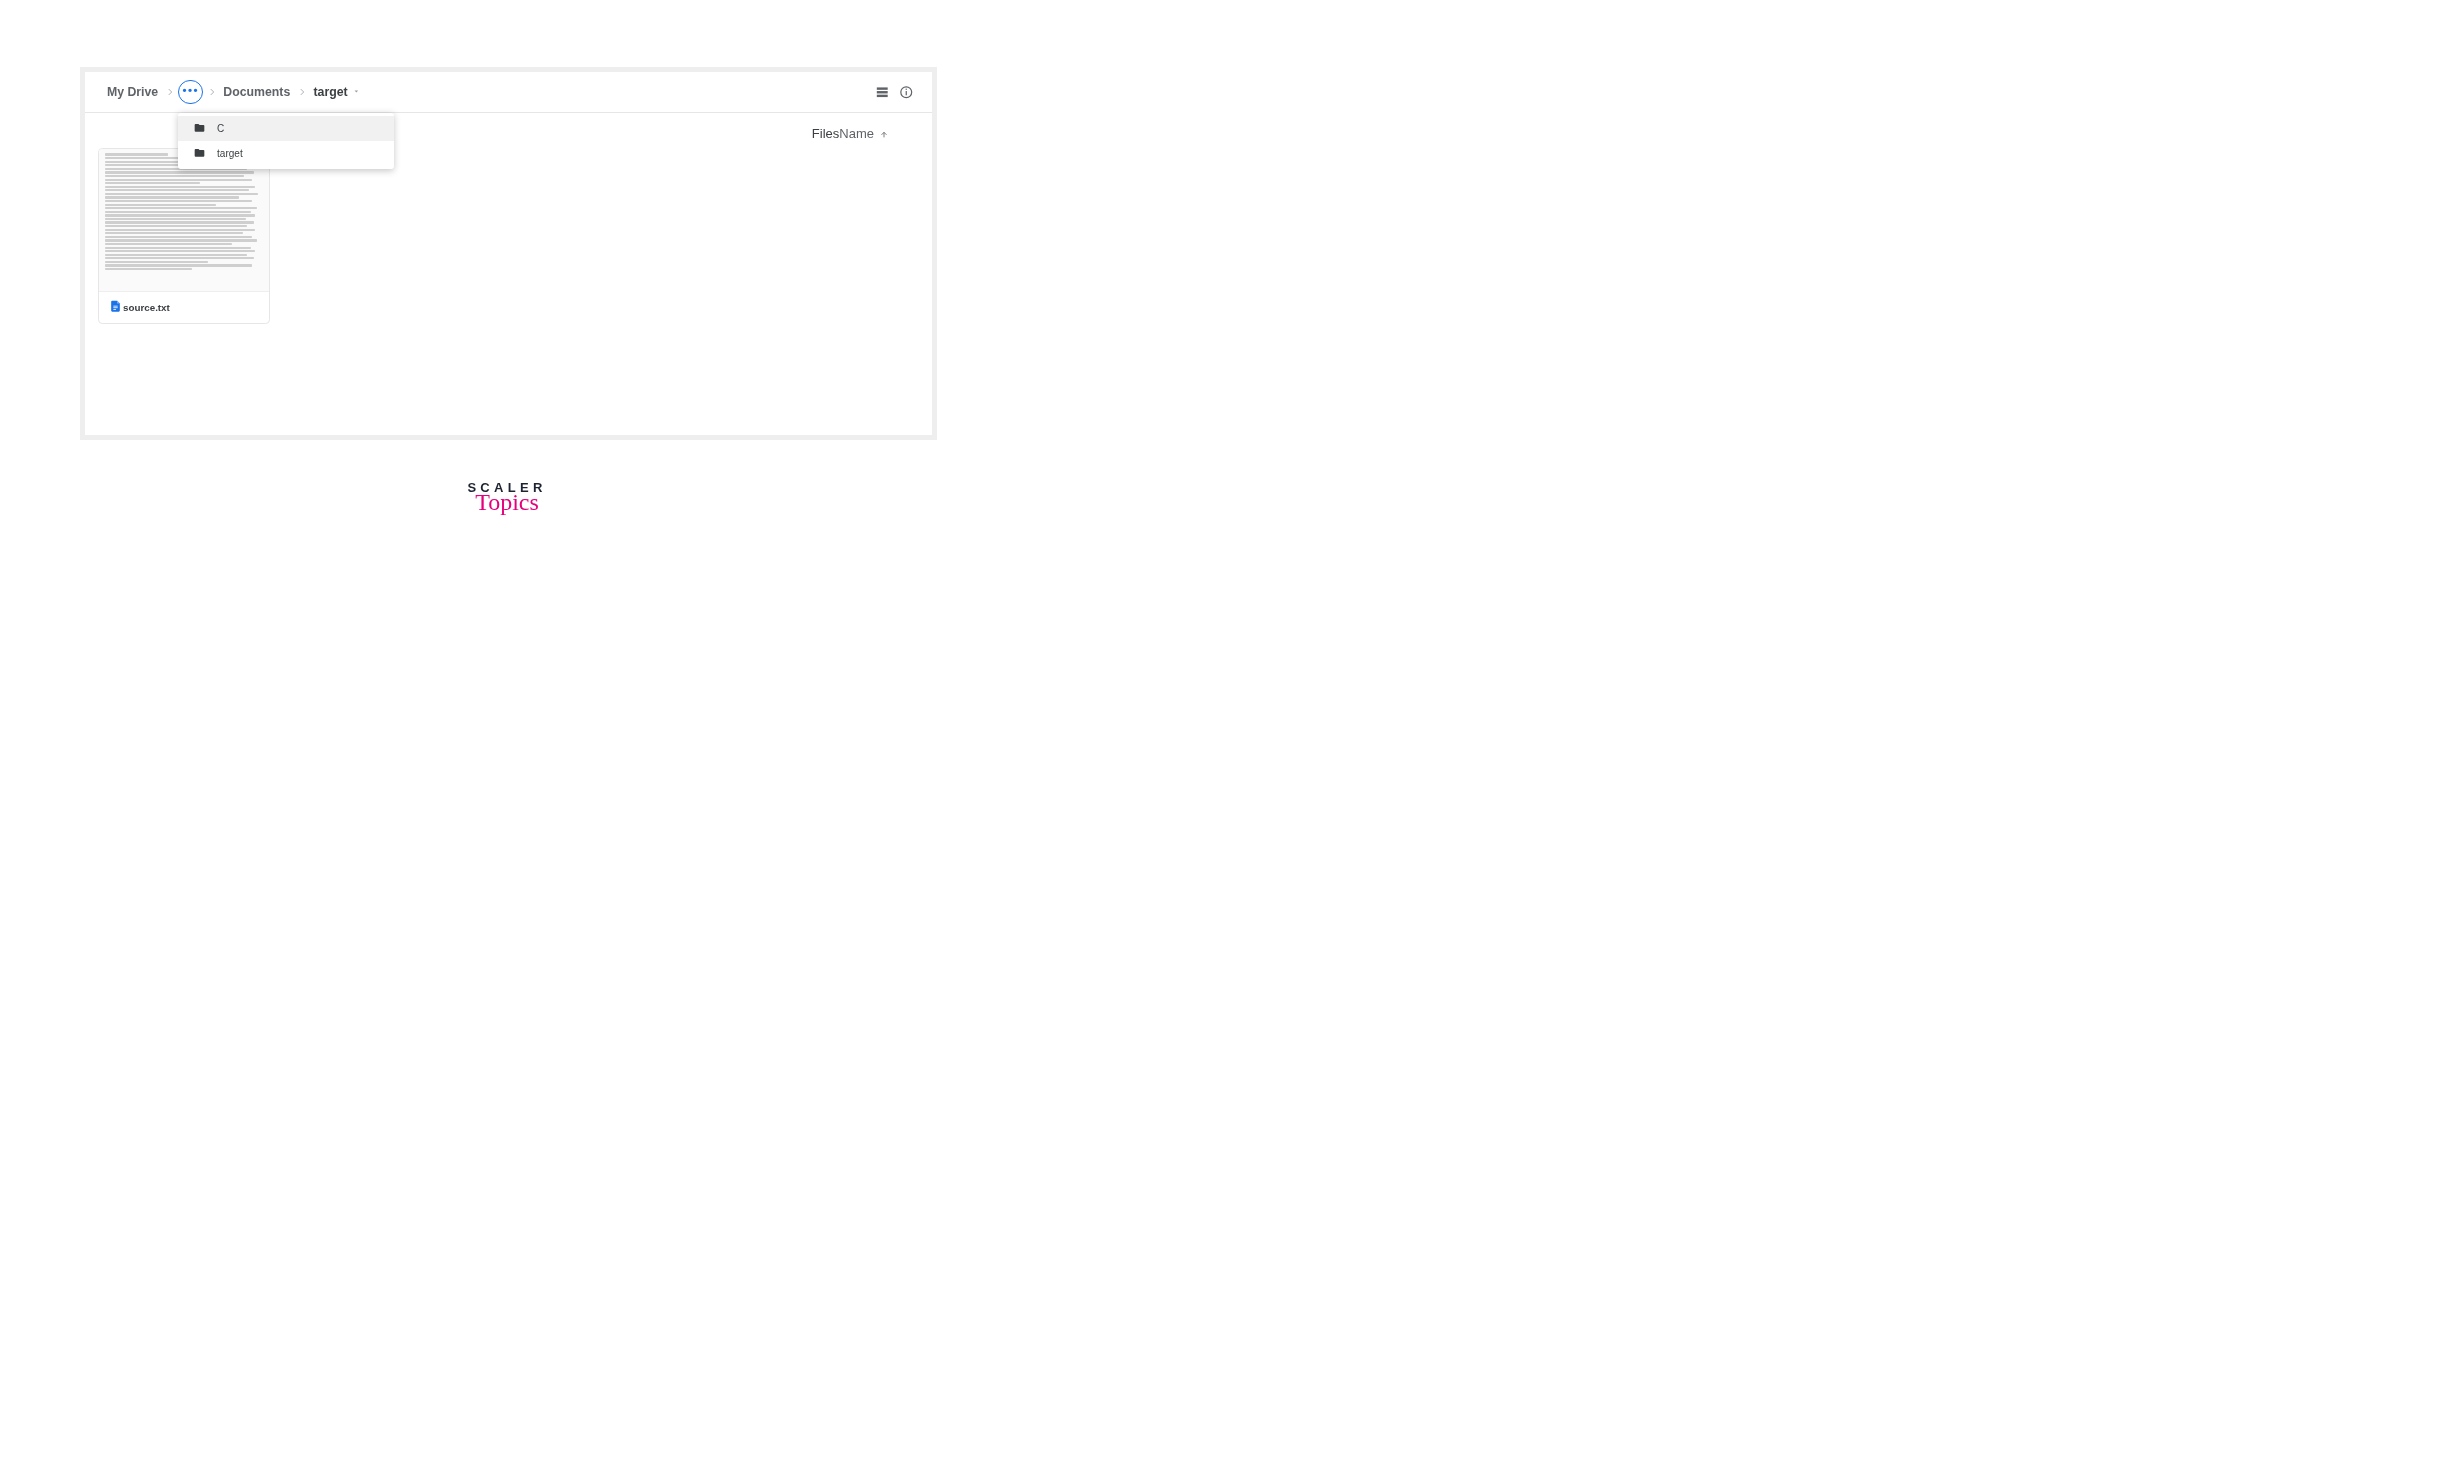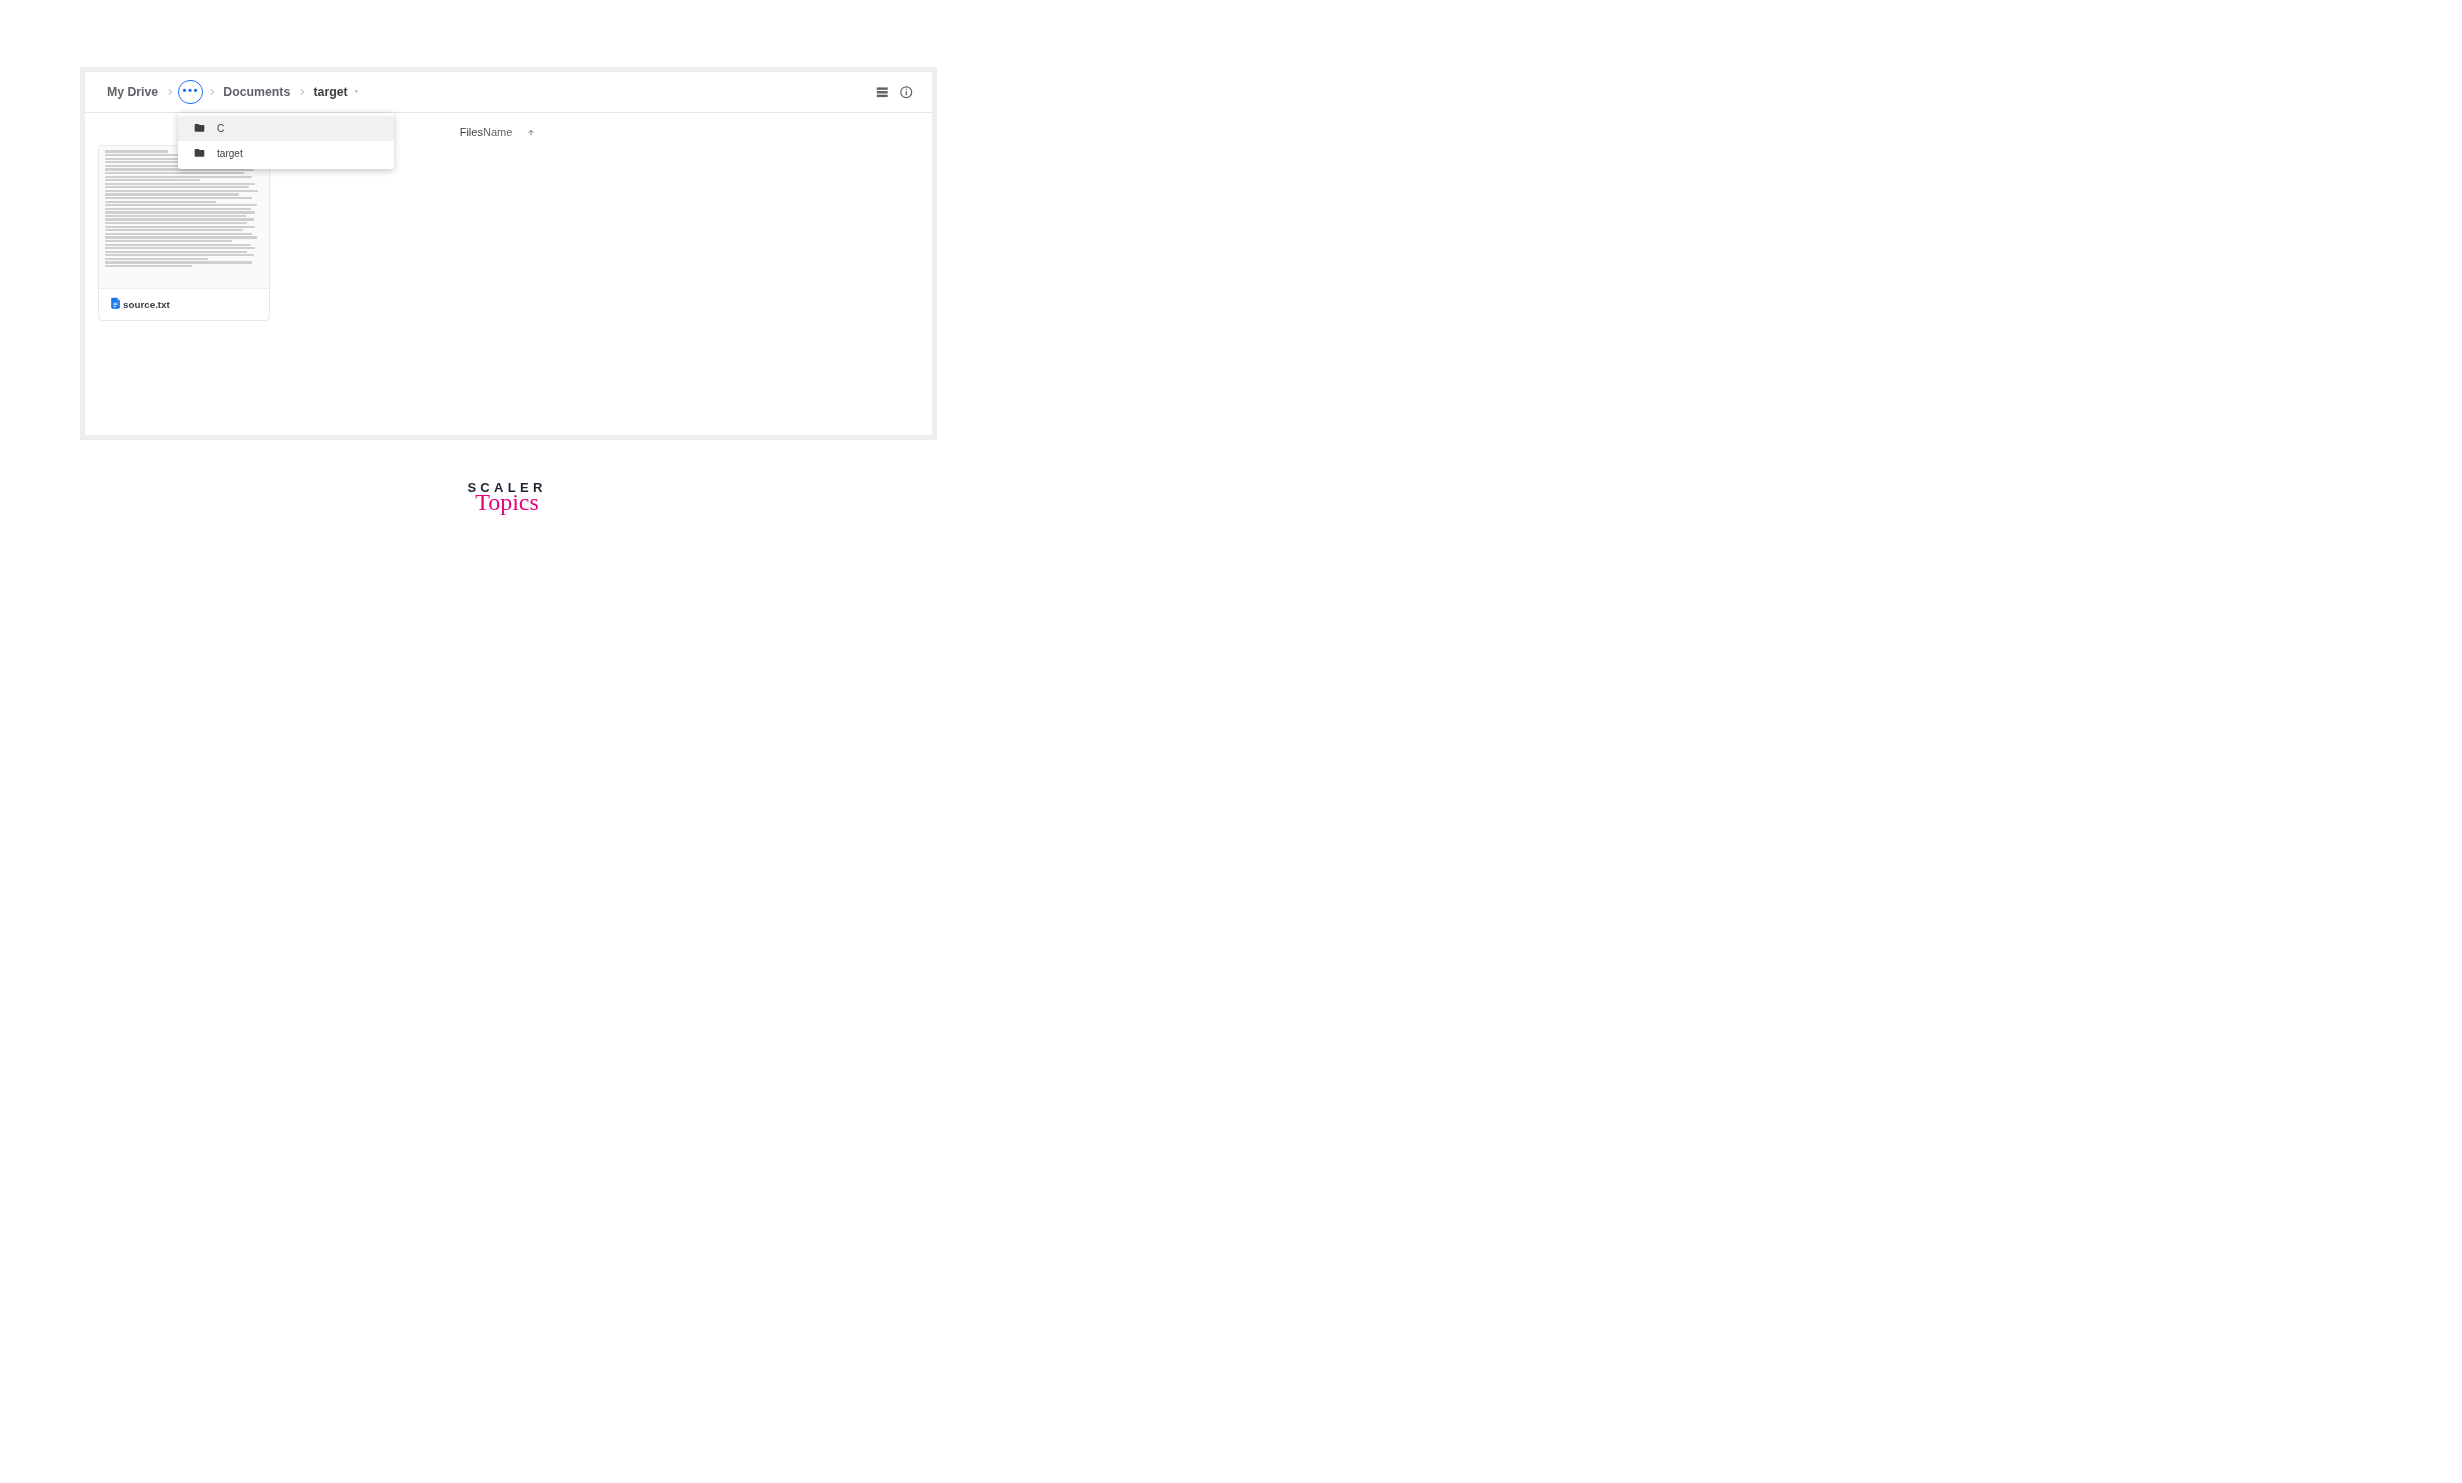--- a/index.html
+++ b/index.html
@@ -81,29 +81,29 @@
     justify-content: center;
     color: #5f6368;
     cursor: pointer;
     border-radius: 50%;
   }
   .bc-icon-btn svg { width: 14.5px; height: 14.5px; }
   
   .section-row {
     display: flex;
     align-items: center;
-    justify-content: center;
+    justify-content: flex-end;
     padding: 13px 43px 7.2px 22px;
     color: #3c4043;
-    font-size: 11px;
+    font-size: 13px;
   }
   .sort {
     display: flex;
     align-items: center;
-    gap: 14px;
+    gap: 5px;
     color: #5f6368;
     cursor: pointer;
   }
   .sort svg { width: 10px; height: 10px; stroke: #5f6368; fill: none; stroke-width: 2; }
   
   .files {
     display: flex;
     padding: 0 13px;
     gap: 13px;
   }

